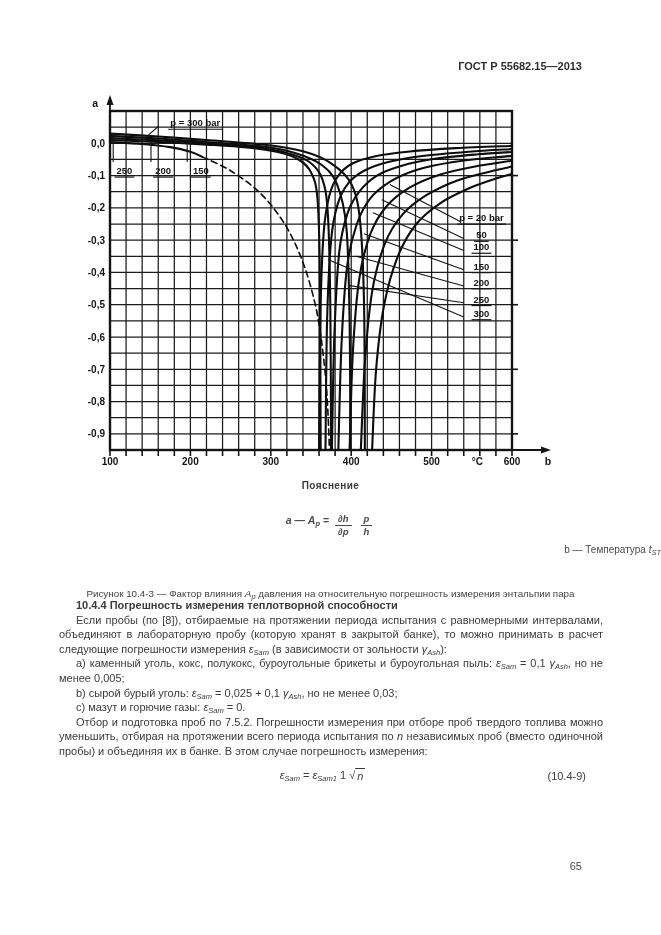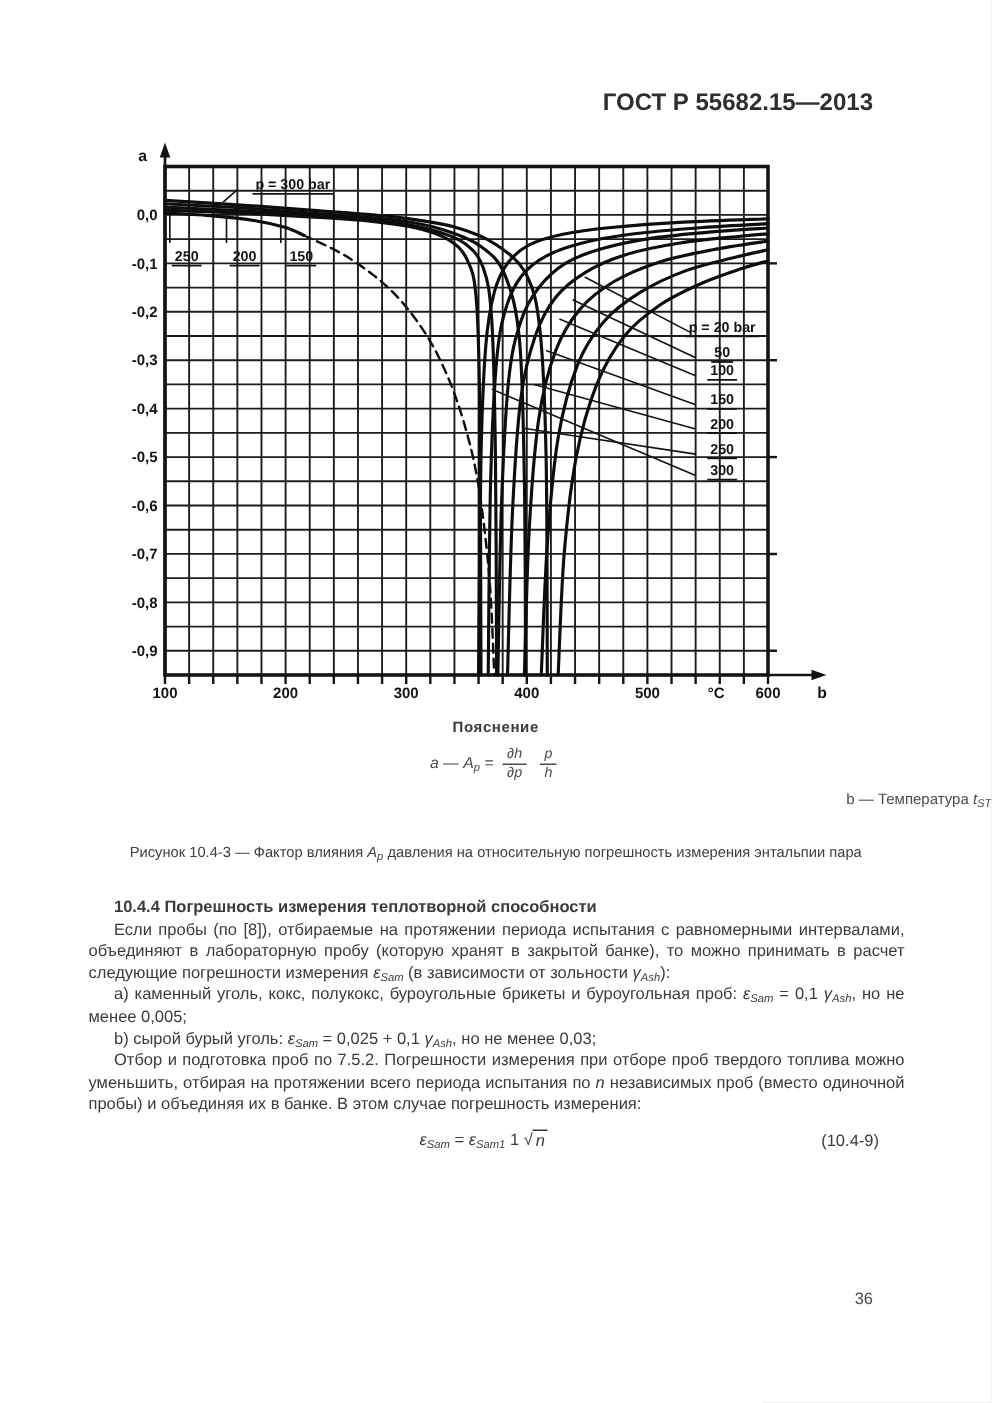--- a/index.html
+++ b/index.html
@@ -1,28 +1,28 @@
 <!DOCTYPE html>
 <html><head>
 <meta charset="utf-8">
 <style>
   html,body{margin:0;padding:0;background:#e8e8e8;}
   .page{position:relative;width:661px;height:935px;background:#ffffff;margin:0 auto;
         font-family:"Liberation Sans",sans-serif;color:#3a3a3a;overflow:hidden;}
-  .doc-header{position:absolute;top:60px;right:79px;font-size:16px;font-weight:bold;color:#2e2e2e;text-align:center;}
+  .doc-header{position:absolute;top:60px;right:79px;font-size:11px;font-weight:bold;color:#2e2e2e;text-align:center;}
   .chart-wrap{position:absolute;top:95px;left:58px;width:532px;height:392px;}
   .explanation{position:absolute;top:480px;left:0;width:661px;text-align:center;}
   .expl-title{font-size:10px;font-weight:bold;color:#3a3a3a;letter-spacing:.4px;}
-  .expl-formula{margin-top:7px;font-size:10.5px;color:#4a4a4a;display:flex;justify-content:center;align-items:center;gap:3px;}
+  .expl-formula{margin-top:23px;font-size:10.5px;color:#4a4a4a;display:flex;justify-content:center;align-items:flex-start;gap:3px;font-weight:bold;}
   .frac{display:inline-flex;flex-direction:column;align-items:center;margin:0 3px;font-size:9.5px;line-height:1.05;}
   .frac .num{border-bottom:1px solid #4a4a4a;padding:0 3px 1px;}
   .frac .den{padding-top:1px;}
   .it{font-style:italic;}
   .expl-b{margin-top:7px;font-size:10px;color:#4a4a4a;text-align:right;}
-  .fig-caption{position:absolute;top:563px;left:0;width:661px;text-align:center;font-size:9.8px;color:#3f3f3f;}
+  .fig-caption{position:absolute;top:588px;left:0;width:661px;text-align:center;font-size:9.8px;color:#3f3f3f;}
   .bodytext{position:absolute;top:598px;left:59px;width:544px;font-size:11px;line-height:14.6px;text-align:justify;color:#3b3b3b;}
   .para{text-indent:17px;margin:0;}
   .bold{font-weight:bold;}
   sub{font-size:7.5px;line-height:0;vertical-align:-2px;}
   .eqrow{position:relative;text-align:center;margin:9px 17px 10px 0;text-indent:0;}
   .eqnum{position:absolute;right:0;top:1px;}
   .radical{display:inline-flex;align-items:flex-start;}
   .rad-sign{font-style:normal;}
   .rad-body{border-top:1px solid #3b3b3b;font-style:italic;padding:0 2px;}
   .page-number{position:absolute;top:860px;right:79px;font-size:11px;color:#4a4a4a;}
@@ -215,27 +215,28 @@
       </span>
     </div>
     <div class="expl-b"><span>b — Температура </span><span class="it">t<sub>ST</sub></span></div>
   </div>
 
   <div class="fig-caption"><span>Рисунок 10.4-3 — Фактор влияния </span><span class="it">A<sub>p</sub></span><span> давления на относительную погрешность измерения энтальпии пара</span></div>
 
   <div class="bodytext">
     <p class="para"><span class="bold">10.4.4 Погрешность измерения теплотворной способности</span></p>
     <p class="para"><span>Если пробы (по [8]), отбираемые на протяжении периода испытания с равномерными интервалами, объединяют в лабораторную пробу (которую хранят в закрытой банке), то можно принимать в расчет следующие погрешности измерения </span><span class="it">ε<sub>Sam</sub></span><span> (в зависимости от зольности </span><span class="it">γ<sub>Ash</sub></span><span>):</span></p>
-    <p class="para"><span>а) каменный уголь, кокс, полукокс, буроугольные брикеты и буроугольная проб: </span><span class="it">ε<sub>Sam</sub></span><span> = 0,1 </span><span class="it">γ<sub>Ash</sub></span><span>, но не менее 0,005;</span></p>
+    <p class="para"><span>а) каменный уголь, кокс, полукокс, буроугольные брикеты и буроугольная пыль: </span><span class="it">ε<sub>Sam</sub></span><span> = 0,1 </span><span class="it">γ<sub>Ash</sub></span><span>, но не менее 0,005;</span></p>
     <p class="para"><span>b) сырой бурый уголь: </span><span class="it">ε<sub>Sam</sub></span><span> = 0,025 + 0,1 </span><span class="it">γ<sub>Ash</sub></span><span>, но не менее 0,03;</span></p>
+    <p class="para"><span>c) мазут и горючие газы: </span><span class="it">ε<sub>Sam</sub></span><span> = 0.</span></p>
     <p class="para"><span>Отбор и подготовка проб по 7.5.2. Погрешности измерения при отборе проб твердого топлива можно уменьшить, отбирая на протяжении всего периода испытания по </span><span class="it">n</span><span> независимых проб (вместо одиночной пробы) и объединяя их в банке. В этом случае погрешность измерения:</span></p>
     <p class="para eqrow">
       <span><span class="it">ε<sub>Sam</sub></span><span> = </span><span class="it">ε<sub>Sam1</sub></span><span> 1 </span><span class="radical">
             <span class="rad-sign">√</span>
             <span class="rad-body">n</span>
           </span></span>
       <span class="eqnum">(10.4-9)</span>
     </p>
   </div>
 
-  <div class="page-number">36</div>
+  <div class="page-number">65</div>
 
 </div>
 
 </body></html>

